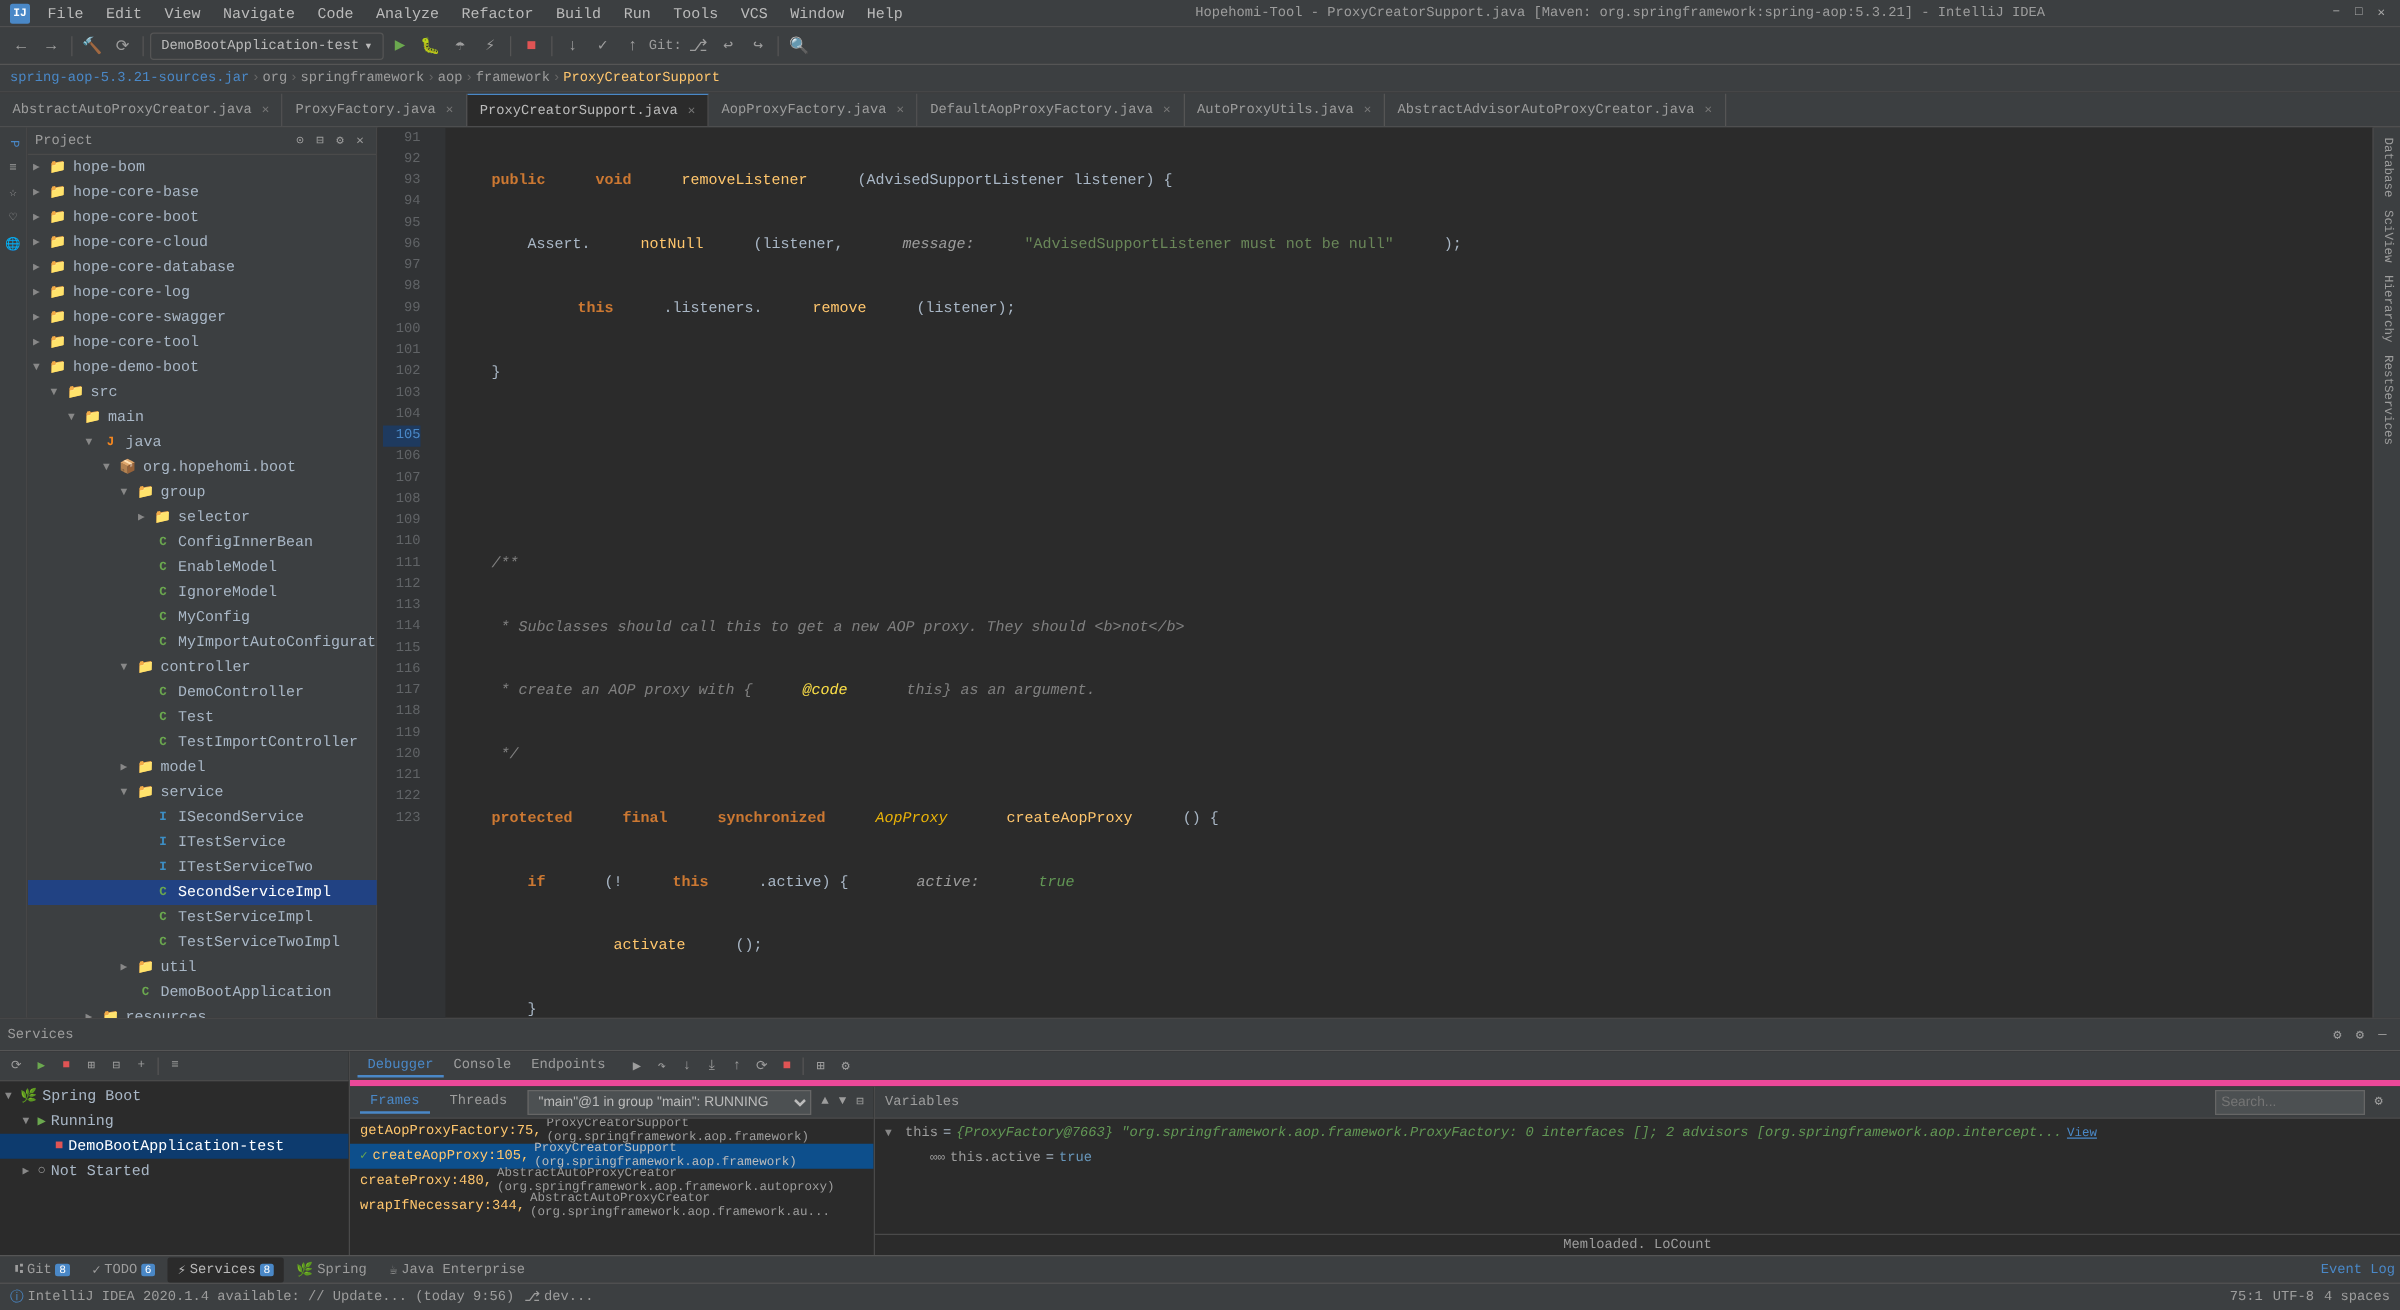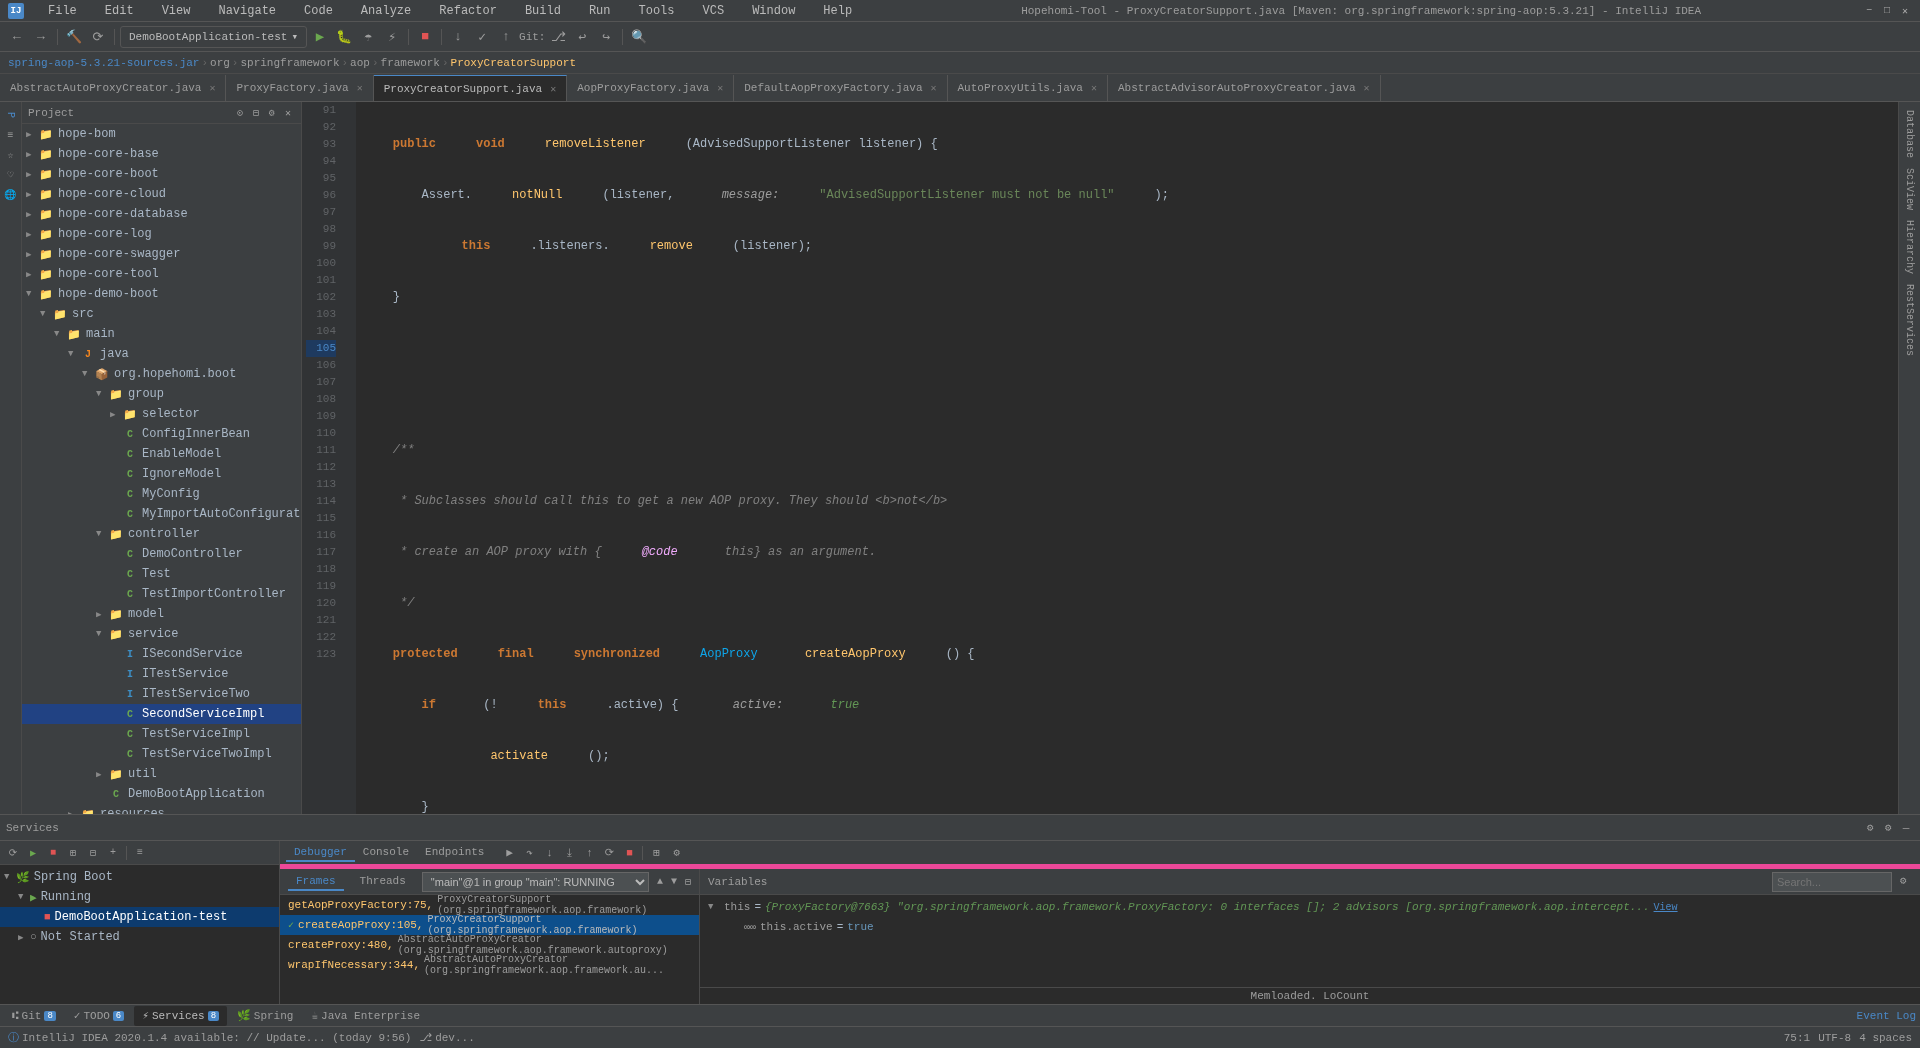--- a/index.html
+++ b/index.html
@@ -13,21 +13,21 @@
       overflow: hidden;
     }
 
     
     .menu-bar {
       background: #3c3f41;
       height: 22px;
       display: flex;
       align-items: center;
       padding: 0 8px;
-      gap: 12px;
+      gap: 2px;
       border-bottom: 1px solid #555;
       font-size: 12px;
       color: #bbbbbb;
     }
     .menu-item {
       padding: 2px 8px;
       cursor: pointer;
       border-radius: 2px;
     }
     .window-controls {
@@ -834,27 +834,27 @@
         </div>
         <div class="code-line"></div>
         <div class="code-line"></div>
         <div class="code-line">
           <span class="comment">    /**</span>
         </div>
         <div class="code-line">
           <span class="comment">     * Subclasses should call this to get a new AOP proxy. They should &lt;b&gt;not&lt;/b&gt;</span>
         </div>
         <div class="code-line">
-          <span class="comment">     * create an AOP proxy with {</span><span style="color:#f0abfc;font-style:italic;">@code</span><span class="comment"> this} as an argument.</span>
+          <span class="comment">     * create an AOP proxy with {</span><span style="color:#fde047;font-style:italic;">@code</span><span class="comment"> this} as an argument.</span>
         </div>
         <div class="code-line">
           <span class="comment">     */</span>
         </div>
         <div class="code-line">
-          <span class="kw">    protected</span> <span class="kw">final</span> <span class="kw">synchronized</span> <span style="color:#0ea5e9;">AopProxy </span><span class="fn">createAopProxy</span><span style="color:#a9b7c6;">() {</span>
+          <span class="kw">    protected</span> <span class="kw">final</span> <span class="kw">synchronized</span> <span style="color:#eab308;font-style:italic;">AopProxy </span><span class="fn">createAopProxy</span><span style="color:#a9b7c6;">() {</span>
         </div>
         <div class="code-line">
           <span class="kw">        if</span><span style="color:#a9b7c6;"> (!</span><span class="kw">this</span><span style="color:#a9b7c6;">.active) {  </span><span style="color:#9d9d9d;font-style:italic;">active:</span><span style="color:#629755;font-style:italic;"> true</span>
         </div>
         <div class="code-line">
           <span style="color:#a9b7c6;">            </span><span class="fn">activate</span><span style="color:#a9b7c6;">();</span>
         </div>
         <div class="code-line">
           <span style="color:#a9b7c6;">        }</span>
         </div>

